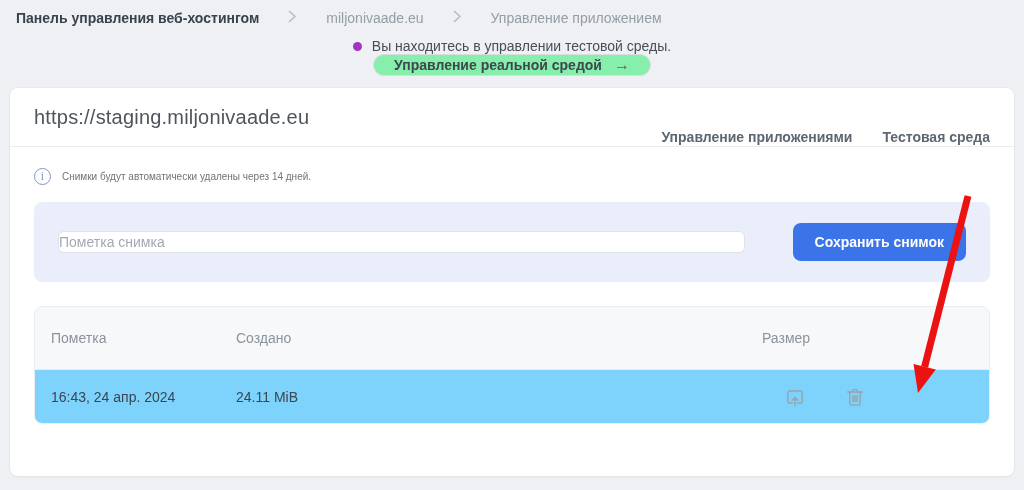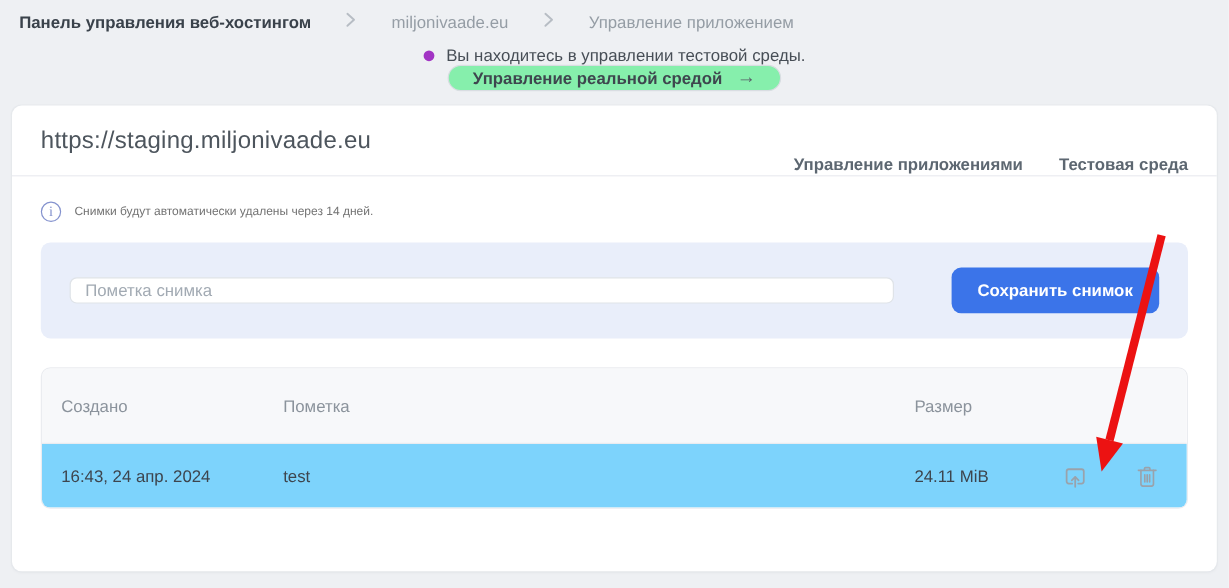--- a/index.html
+++ b/index.html
@@ -37,21 +37,21 @@
   
   .info-row { display:flex; align-items:center; gap:11px; padding:21px 24px 0; }
   .info-icon { width:17px; height:17px; border:1px solid #8492ce; border-radius:50%;
     color:#8492ce; display:flex; align-items:center; justify-content:center;
     font:12px "Liberation Serif", serif; flex:0 0 auto; }
   .info-text { font-size:10px; color:#737373; }
   
   .form-panel { margin:17px 24px 0; height:80px; background:#e9eefa; border-radius:8px;
     display:flex; align-items:center; gap:26px; padding:0 24px; }
   .snapshot-input { flex:1; height:22px; border:1px solid #dfe3e8; border-radius:6px;
-    padding:0 12px; font-family:inherit; font-size:14px; color:#3d444c; outline:none; background:#fff; }
+    padding:0 0; font-family:inherit; font-size:14px; color:#3d444c; outline:none; background:#fff; }
   .snapshot-input::placeholder { color:#a2aab3; }
   .save-btn { height:38px; padding:0 22px; border:none; border-radius:8px; background:#3b74e9;
     color:#fff; font-family:inherit; font-size:14px; font-weight:700; cursor:pointer;margin-left:22px; }
   
   .table { margin:24px 24px 0; border:1px solid #eaecf0; border-radius:8px; overflow:hidden; }
   .thead, .trow { display:grid; grid-template-columns:185px 526px 110px 1fr;
     align-items:center; padding:0 16px; font-size:14px; }
   .thead { height:63px; background:#f7f8fa; border-bottom:1px solid #eaecf0; color:#8b939c; }
   .trow { height:53px; background:#7dd3fc; color:#3d454e; }
   .actions { display:flex; justify-content:flex-end; align-items:center; gap:38px; padding-right:6px; }
@@ -106,28 +106,27 @@
     <span class="info-text">Снимки будут автоматически удалены через 14 дней.</span>
   </div>
 
   <div class="form-panel">
     <input class="snapshot-input" type="text" placeholder="Пометка снимка" style="">
     <button class="save-btn">Сохранить снимок</button>
   </div>
 
   <div class="table">
     <div class="thead">
+      <div>Пометка</div>
       <div>Создано</div>
-      <div>Пометка</div>
       <div>Размер</div>
       <div></div>
     </div>
     <div class="trow">
       <div>16:43, 24 апр. 2024</div>
-      <div>test</div>
       <div>24.11 MiB</div>
       <div class="actions">
         <span class="icon-btn">
           <svg viewBox="0 0 24 24" fill="none" stroke="currentColor" stroke-width="1.6" stroke-linecap="round" stroke-linejoin="round">
             <path d="M9.3 18.5 H6.2 a2 2 0 0 1 -2 -2 V7.5 a2 2 0 0 1 2 -2 h11.6 a2 2 0 0 1 2 2 v9 a2 2 0 0 1 -2 2 h-3.1"></path>
             <path d="M12 21.5 V12.8"></path>
             <path d="M8.9 15.6 L12 12.5 l3.1 3.1"></path>
           </svg>
         </span>
         <span class="icon-btn">

